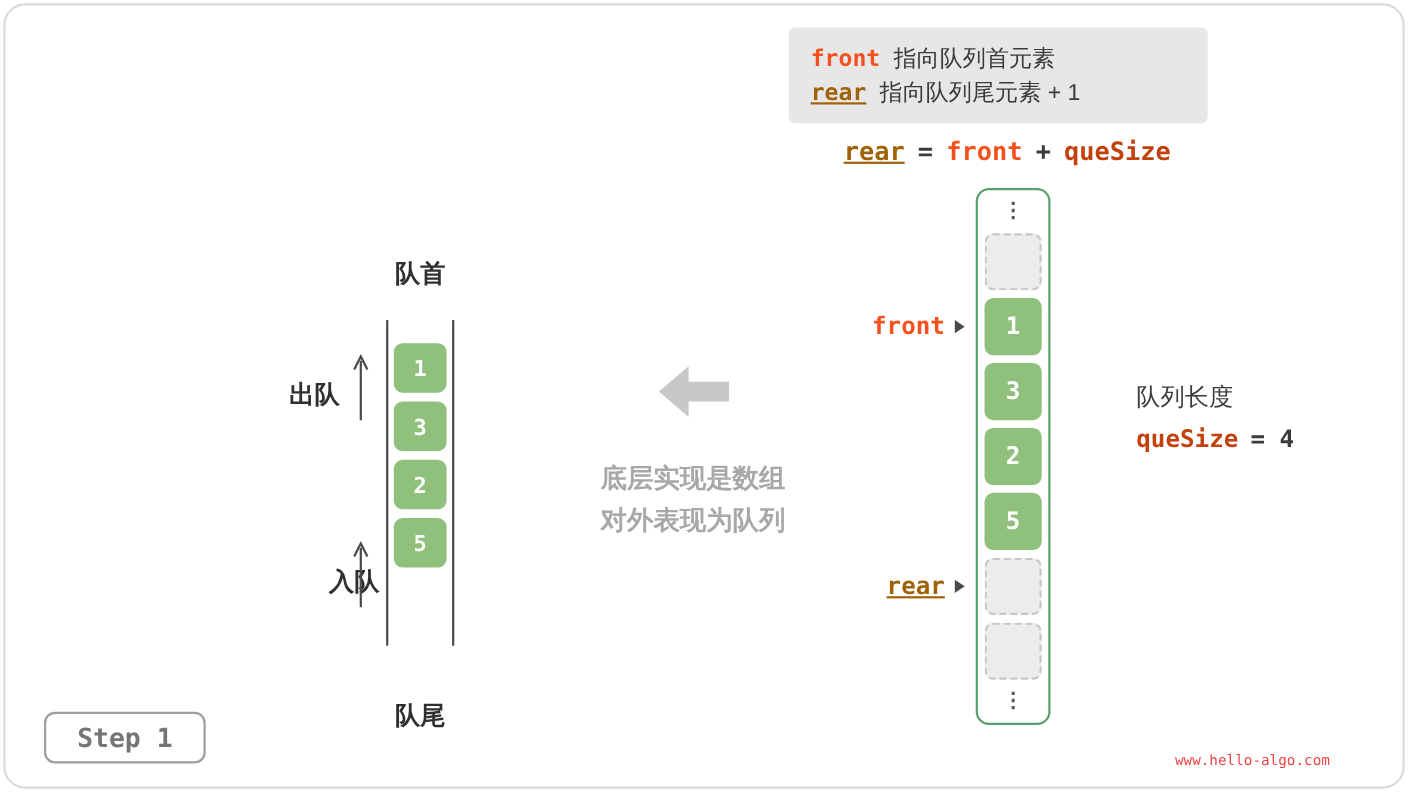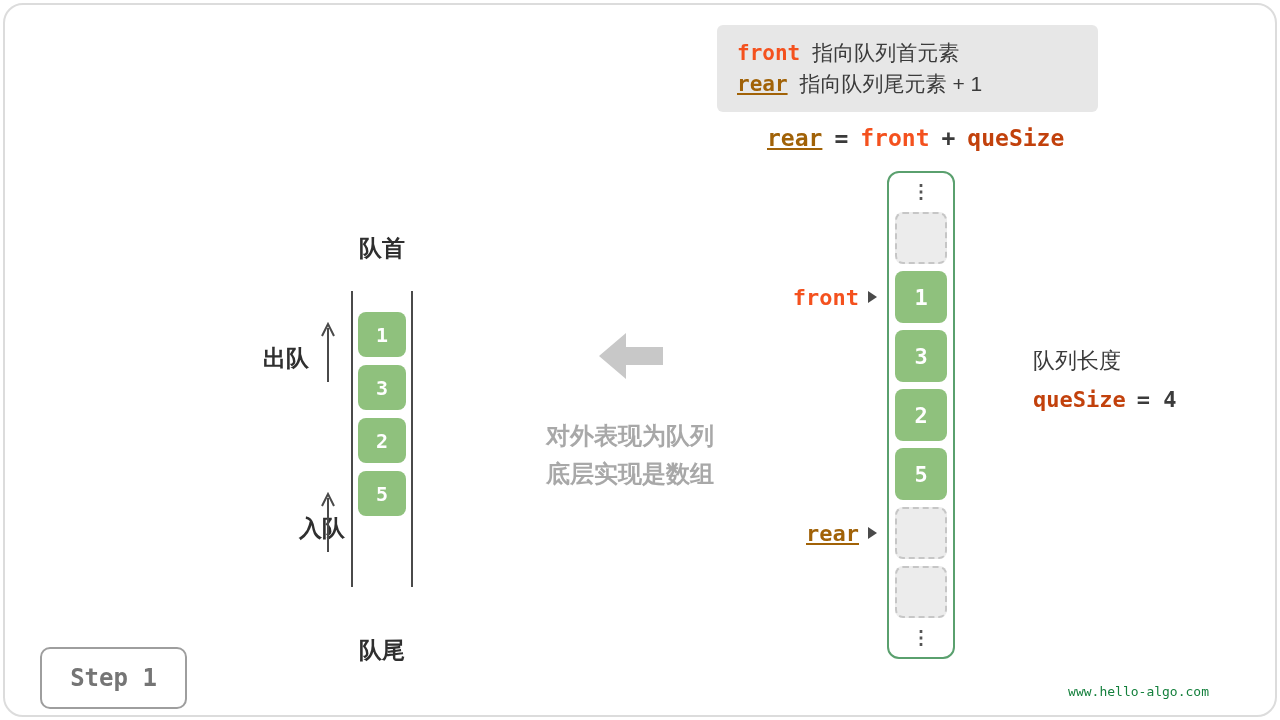--- a/index.html
+++ b/index.html
@@ -82,31 +82,31 @@
 
   
   .big-arrow { position: absolute; left: 594px; top: 327px; width: 64px; height: 48px; }
   .mid-text {
     position: absolute; left: 495px; top: 412px; width: 260px; text-align: center;
     font-size: 24px; font-weight: bold; color: #a8a8a8; line-height: 38px;
   }
 
   
   .step-badge {
-    position: absolute; left: 35px; top: 642px; width: 147px; height: 62px;
+    position: absolute; left: 35px; top: 642px; width: 147px; height: 47px;
     background: #ffffff; border: 2px solid #9e9e9e; border-radius: 10px;
     display: flex; align-items: center; justify-content: center;
     font-family: "DejaVu Sans Mono", monospace; font-weight: bold;
     font-size: 24px; color: #757575;
   }
 
   
   .watermark {
     position: absolute; right: 66px; top: 679px;
-    font-family: "DejaVu Sans Mono", monospace; font-size: 13px; color: #15803d;
+    font-family: "DejaVu Sans Mono", monospace; font-size: 13px; color: #ef4444;
   }
 </style>
 </head>
 <body>
 
 <div class="card">
 
   <div class="legend">
     <div class="legend-line">
       <span class="mono c-front">front</span>
@@ -173,21 +173,21 @@
   <div class="label-cn enq-label">入队</div>
   <svg class="v-arrow enq-arrow" viewBox="0 0 16 62">
     <line x1="8" y1="60" x2="8" y2="6" stroke="#4a4a4a" stroke-width="2"></line>
     <path d="M2 14 L8 2 L14 14" fill="none" stroke="#4a4a4a" stroke-width="2"></path>
   </svg>
 
   <svg class="big-arrow" viewBox="0 0 64 48">
     <polygon points="0,24 27,1 27,15 64,15 64,33 27,33 27,47" fill="#c8c8c8"></polygon>
   </svg>
   <div class="mid-text">
+    <div>底层实现是数组</div>
     <div>对外表现为队列</div>
-    <div>底层实现是数组</div>
   </div>
 
   <div class="step-badge">Step 1</div>
 
   <div class="watermark">www.hello-algo.com</div>
 
 </div>
 
 </body></html>

